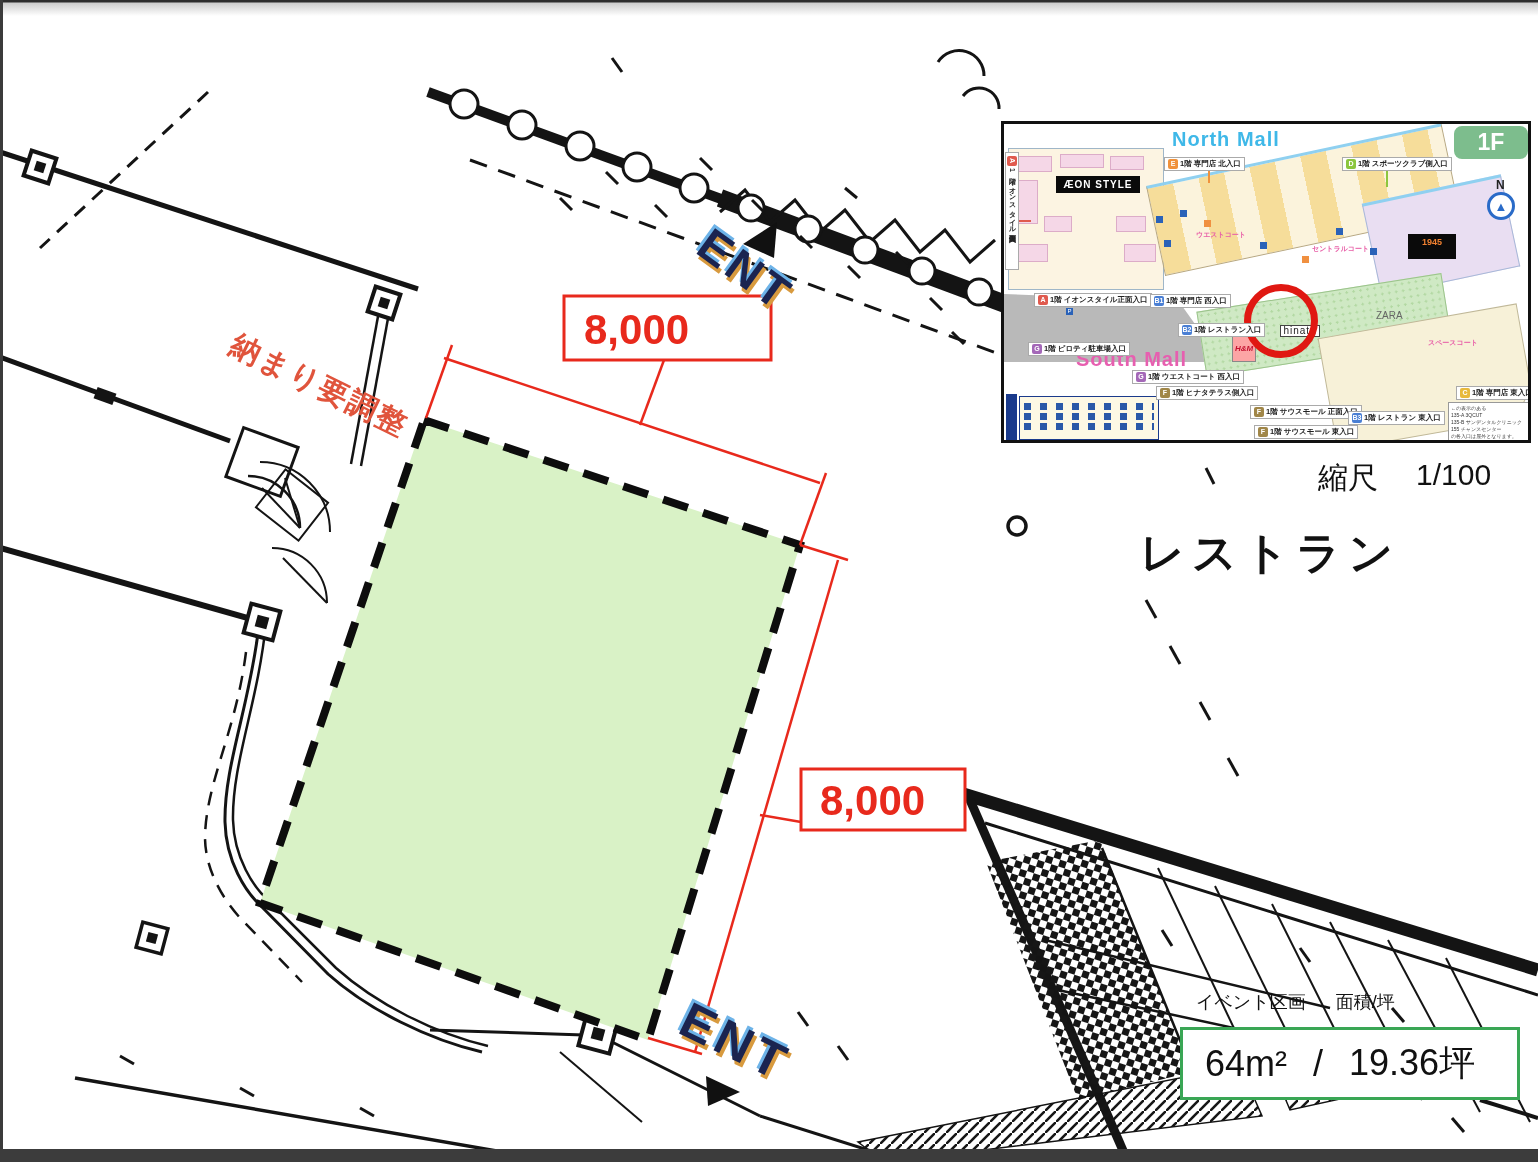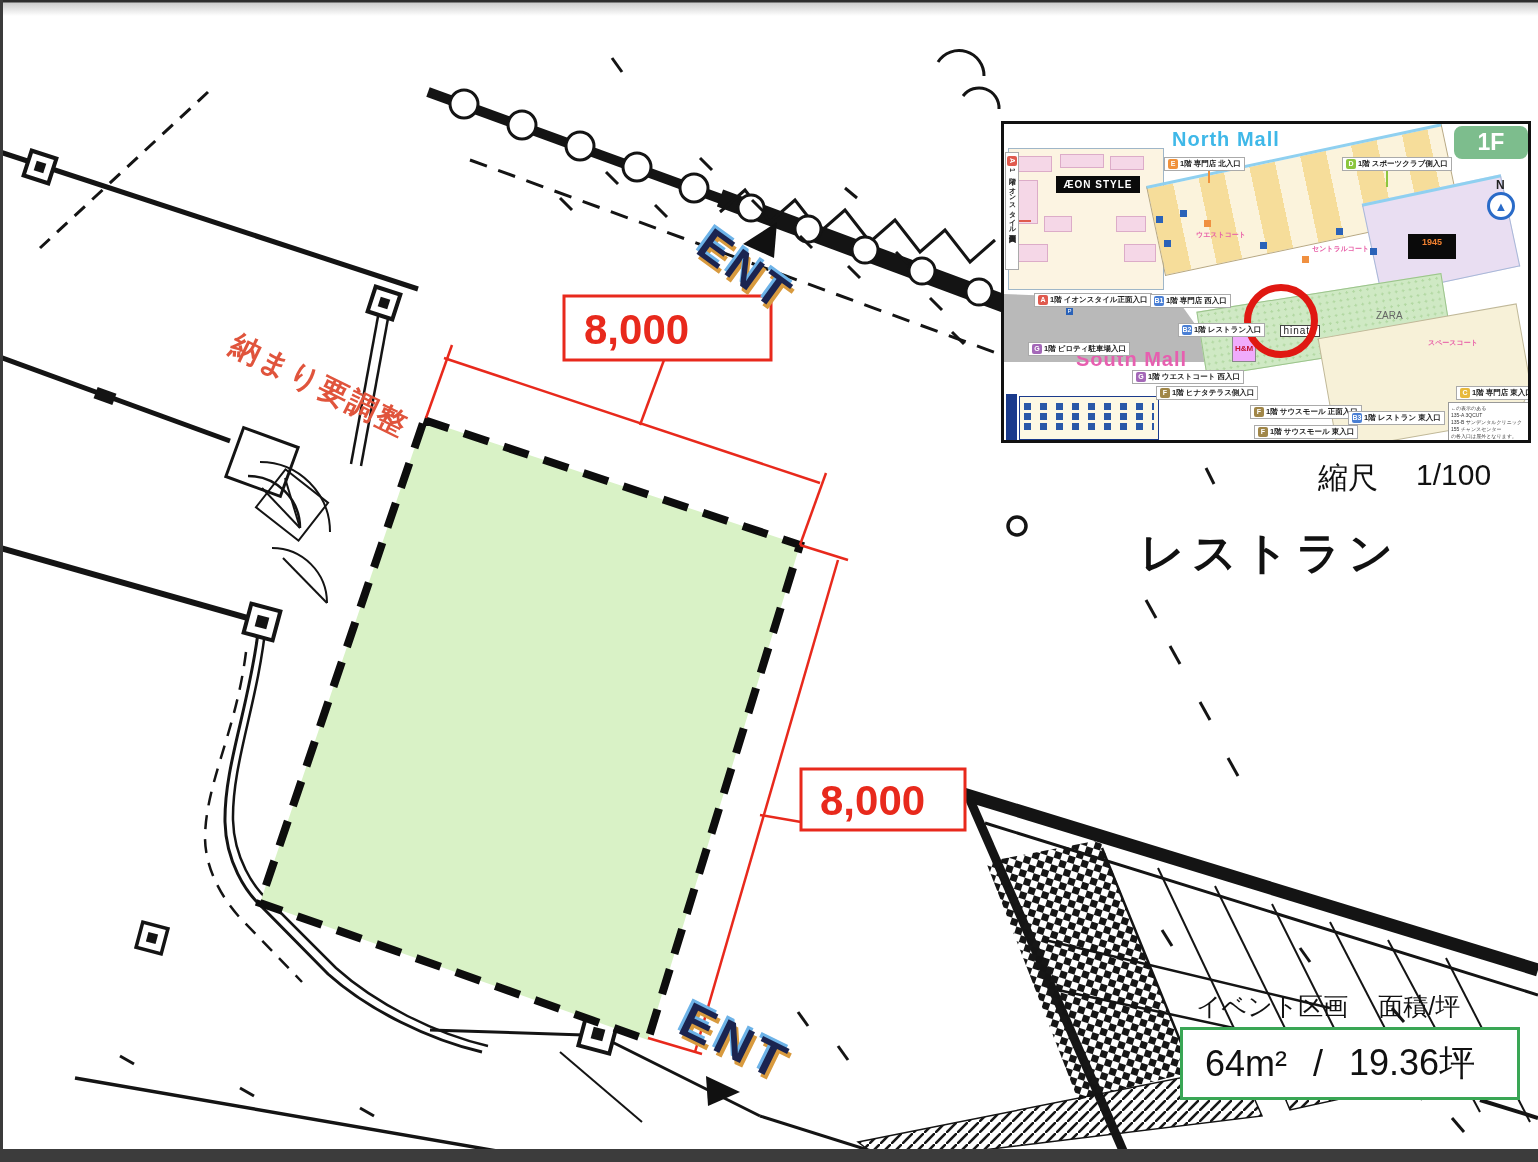--- a/index.html
+++ b/index.html
@@ -13,21 +13,21 @@
 
   svg.plan{position:absolute;left:0;top:0;}
 
   
   .doc-title{position:absolute;left:1142px;top:16px;font-size:36px;line-height:51px;
     font-weight:600;color:#1a1a1a;letter-spacing:1px;z-index:10;}
   .scale-row{position:absolute;left:1318px;top:458px;font-size:30px;color:#111;
     display:flex;gap:38px;font-weight:500;z-index:10;}
   .space-name{position:absolute;left:1140px;top:524px;font-size:44px;font-weight:600;
     color:#111;letter-spacing:7px;z-index:10;}
-  .area-label{position:absolute;left:1196px;top:990px;font-size:25px;color:#111;
+  .area-label{position:absolute;left:1196px;top:990px;font-size:18px;color:#111;
     font-weight:500;display:flex;gap:30px;z-index:10;text-align:center;}
   .area-box{position:absolute;left:1180px;top:1027px;width:340px;height:73px;
     background:#fff;border:3px solid #3aa655;display:flex;align-items:center;
     padding-left:22px;gap:26px;font-size:36px;font-weight:500;color:#111;box-sizing:border-box;z-index:10;}
 
   
   .map-inset{position:absolute;left:1001px;top:121px;width:530px;height:322px;
     border:3px solid #111;background:#fff;box-sizing:border-box;overflow:hidden;z-index:20;}
   .map-inset *{position:absolute;box-sizing:border-box;}
   .nm-label{left:168px;top:4px;font-size:20px;font-weight:700;color:#3fb8e8;letter-spacing:1px;}
@@ -46,22 +46,22 @@
     background:#e9def2;border:1px solid #a8b8d8;border-top:3px solid #8fd0f0;}
   .black-shop{left:404px;top:110px;width:48px;height:25px;background:#0a0a0a;color:#f08030;
     font-size:9px;font-weight:700;text-align:center;line-height:17px;}
   .gray-parking{left:0;top:170px;width:218px;height:68px;background:#b9b9b9;
     clip-path:polygon(0 0,80% 10%,100% 100%,0 100%);}
   .terrace{left:196px;top:168px;width:248px;height:66px;transform:rotate(-9deg);
     background:#cfe9c4;background-image:radial-gradient(#b2d8a2 1.2px,transparent 1.2px);
     background-size:7px 7px;border:1px solid #9cc48c;}
   .lower-wing{left:322px;top:196px;width:202px;height:114px;transform:rotate(-10deg);
     background:#f7f1d8;border:1px solid #c0b898;border-bottom-right-radius:42px;}
-  .hm-box{left:228px;top:210px;width:24px;height:28px;background:#f0abfc;border:1px solid #888;
-    color:#c41230;font-size:8px;font-weight:700;text-align:center;line-height:28px;}
+  .hm-box{left:228px;top:210px;width:24px;height:28px;background:#fca5a5;border:1px solid #888;
+    color:#c41230;font-size:8px;font-weight:700;font-style:italic;text-align:center;line-height:28px;}
   .red-circle{left:240px;top:160px;width:74px;height:74px;border:7px solid #e01812;border-radius:50%;}
   .hinata-box{left:276px;top:201px;width:40px;height:12px;background:#fff;border:1px solid #444;
     font-size:10px;line-height:10px;text-align:center;color:#222;letter-spacing:1px;}
   .zara-label{left:372px;top:186px;font-size:10px;color:#666;}
   .court{font-size:7px;color:#e860a8;font-weight:700;}
   .compass-n{left:492px;top:54px;font-size:12px;font-weight:700;color:#222;}
   .compass-circle{left:483px;top:68px;width:28px;height:28px;border-radius:50%;background:#fff;
     border:3px solid #2a6bc8;color:#2a6bc8;font-size:13px;text-align:center;line-height:24px;}
   .pill{display:flex;align-items:center;gap:2px;background:#fff;border:1px solid #aaa;
     border-radius:0;padding:1px 3px;white-space:nowrap;z-index:5;}

